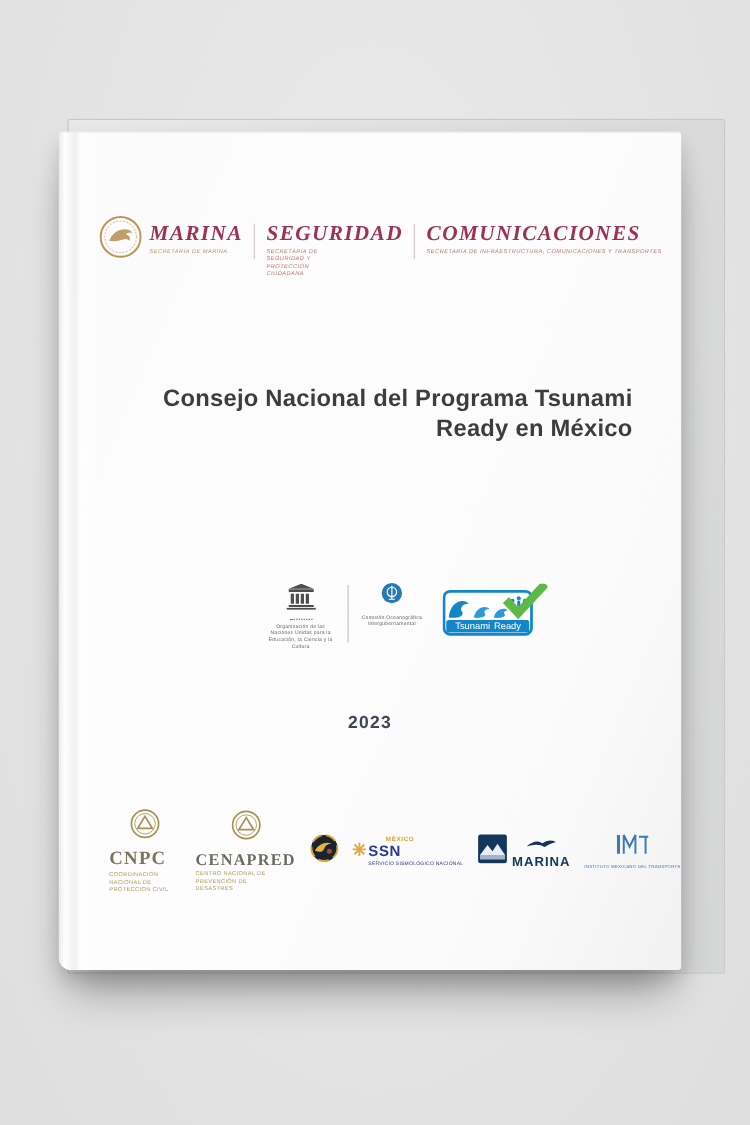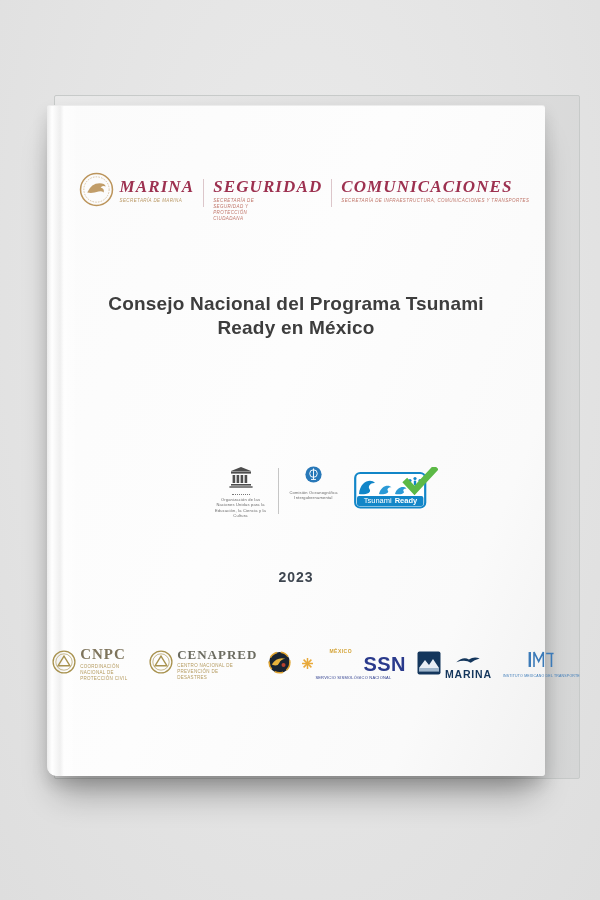--- a/index.html
+++ b/index.html
@@ -56,22 +56,22 @@
   .gov-sub.gold{color:#b99763;}
   .gov-divider{width:1px;height:28px;background:#dcc6ca;margin-top:1px;}
   .eagle{margin-top:-6px;}
 
   
   .title-block{
     position:absolute;top:186px;left:0;right:0;
     text-align:center;color:#3d3d3d;
   }
   .title-line{
-    width:420px;margin:0 auto;
-    font-size:19px;font-weight:bold;line-height:24px;letter-spacing:0.2px;
+    width:420px;margin:16px auto;
+    font-size:19px;font-weight:bold;line-height:24px;letter-spacing:0.2px;text-align:right;
   }
   .title-line + .title-line{margin-top:26px;}
 
   
   .org-row{
     position:absolute;top:360px;left:0;right:0;
     display:flex;justify-content:center;align-items:flex-start;
     gap:9px;padding-left:58px;
   }
   .unesco-block{width:56px;text-align:center;}
@@ -81,48 +81,48 @@
   }
   .org-divider{width:1px;height:46px;background:#c6c6c6;margin-top:2px;}
   .ioc-block{width:52px;text-align:center;}
   .ioc-block .org-caption{margin-top:3px;}
   .tr-logo{position:relative;width:84px;height:42px;margin-left:5px;margin-top:1px;}
   .tr-label{
     position:absolute;left:5px;bottom:3px;width:64px;height:10px;
     display:flex;justify-content:center;align-items:center;gap:3px;
     color:#fff;font-size:7.5px;line-height:1;
   }
-  .tr-word2{font-weight:bold;}
+  .tr-word2{font-weight:normal;}
 
   
   .year{
     position:absolute;top:463px;left:0;right:0;
     text-align:center;
     font-size:14px;font-weight:bold;letter-spacing:1px;color:#3e4650;
   }
 
   
   .footer-row{
     position:absolute;top:541px;left:0;right:0;
     display:flex;justify-content:center;align-items:center;
     gap:11px;padding-left:40px;
   }
-  .seal-block{display:flex;align-items:center;gap:4px;}
+  .seal-block{display:flex;align-items:center;gap:4px;flex-direction:column;}
   .seal-text{display:flex;flex-direction:column;}
   .seal-label{
     font-family:"Liberation Serif","DejaVu Serif",serif;
     font-weight:600;letter-spacing:1px;line-height:1;
   }
   .cnpc-label{font-size:15px;color:#7e745c;}
   .cenapred-label{font-size:13px;color:#6b6b60;}
   .seal-caption{font-size:4.5px;line-height:1.3;color:#b49a5e;letter-spacing:0.3px;margin-top:2px;width:58px;}
   .ssn-block{display:flex;align-items:center;gap:2px;}
   .ssn-text{display:flex;flex-direction:column;align-items:flex-start;}
   .ssn-country{font-size:5px;font-weight:bold;color:#d4a438;letter-spacing:0.5px;margin-left:14px;}
-  .ssn-label{font-size:20px;font-weight:bold;color:#2a3a8c;line-height:1;letter-spacing:0.5px;margin-left:48px;}
+  .ssn-label{font-size:12px;font-weight:bold;color:#2a3a8c;line-height:1;letter-spacing:0.5px;}
   .ssn-caption{font-size:4px;color:#2a3a8c;letter-spacing:0.2px;margin-top:1px;white-space:nowrap;}
   .cicese-block{display:flex;align-items:flex-end;gap:4px;}
   .cicese-text{display:flex;flex-direction:column;align-items:center;}
   .cicese-label{font-size:10.5px;font-weight:bold;color:#14365c;letter-spacing:0.8px;line-height:1;margin-top:1px;}
   .imt-block{display:flex;flex-direction:column;align-items:center;}
   .imt-caption{font-size:3.5px;color:#3b7ab8;letter-spacing:0.2px;margin-top:1px;white-space:nowrap;}
 </style>
 </head>
 <body>
 

